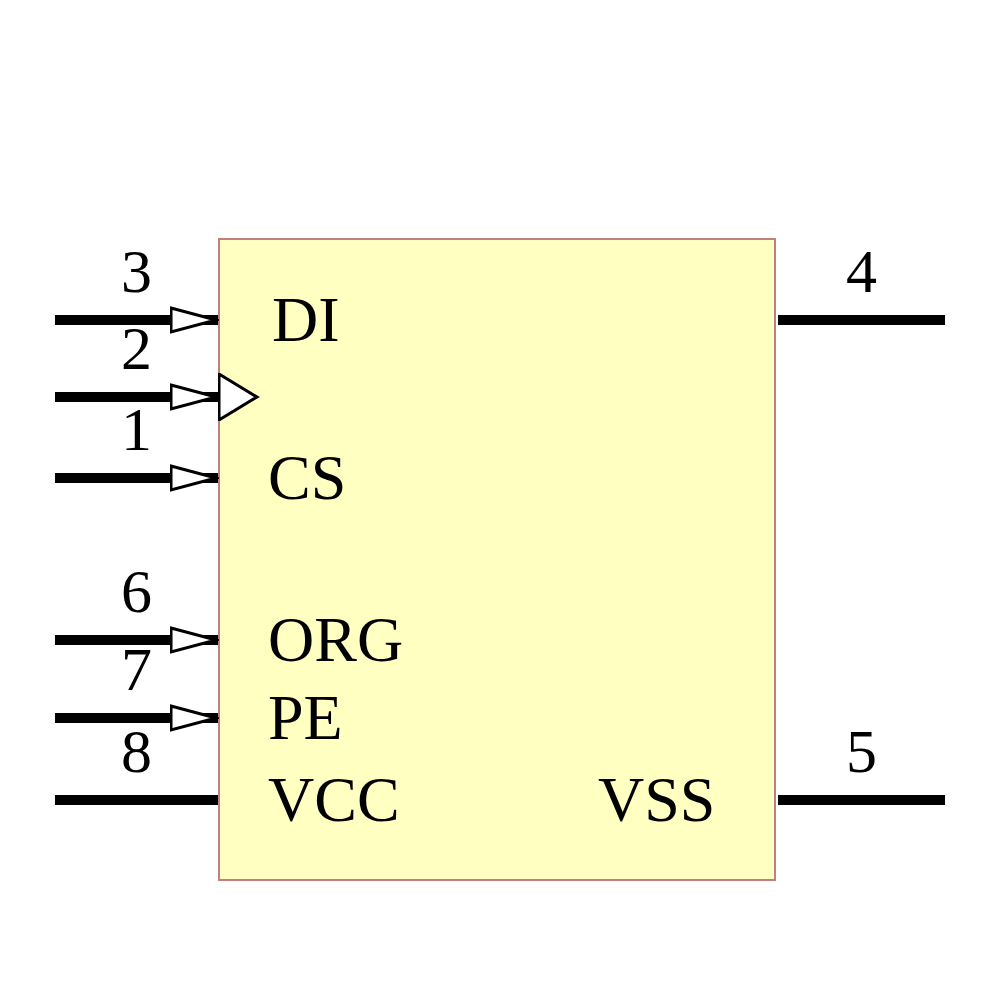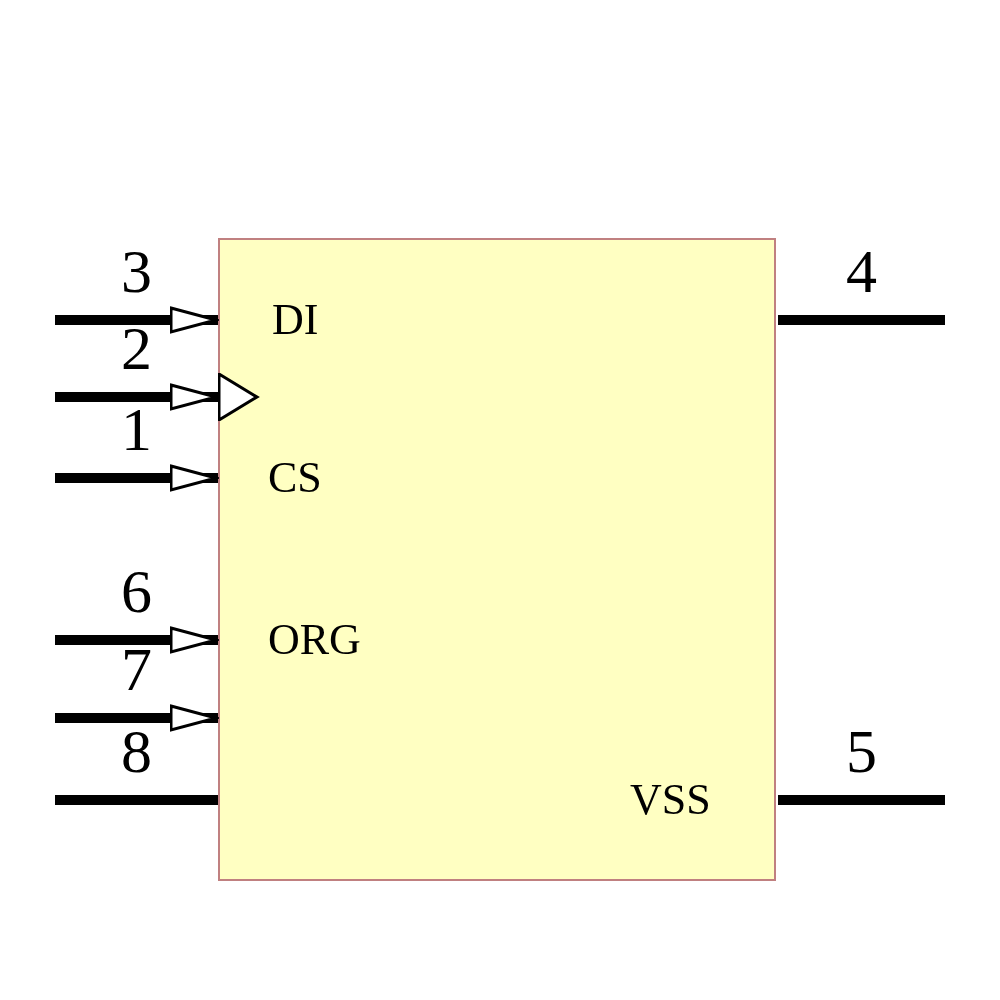--- a/index.html
+++ b/index.html
@@ -21,29 +21,29 @@
   .num.right{left:778px;width:167px;}
   .n-l0{top:240px}.n-l1{top:317px}.n-l2{top:398px}
   .n-l3{top:560px}.n-l4{top:638px}.n-l5{top:720px}
   .n-r0{top:240px}.n-r1{top:720px}
   
   .arrow{position:absolute;left:170px;width:49px;height:30px;}
   .a-l0{top:305px}.a-l1{top:382px}.a-l2{top:463px}
   .a-l3{top:625px}.a-l4{top:703px}
   .clk-chevron{position:absolute;left:218px;top:373px;width:42px;height:48px;}
   
-  .lbl{position:absolute;font-size:44px;line-height:64px;white-space:nowrap;}
+  .lbl{position:absolute;font-size:64px;line-height:64px;white-space:nowrap;}
   .lb-di {left:272px;top:288px}
   .lb-clk{left:288px;top:365px}
   .lb-cs {left:268px;top:446px}
   .lb-org{left:268px;top:608px}
   .lb-pe {left:268px;top:686px}
   .lb-vcc{left:268px;top:768px}
   .lb-do {left:622px;top:288px}
-  .lb-vss{left:630px;top:768px}
+  .lb-vss{left:598px;top:768px}
 </style>
 </head>
 <body>
 
 <div id="canvas">
 
   <div class="ic-body"></div>
 
   <div class="wire left w-l0"></div>
   <div class="wire left w-l1"></div>
@@ -81,15 +81,17 @@
     <polygon points="1,3 46,15 1,27" fill="#ffffff" stroke="#000000" stroke-width="3"></polygon>
   </svg>
 
   <svg class="clk-chevron" viewBox="0 0 42 48">
     <polygon points="1,1 39,24 1,47" fill="#ffffff" stroke="#000000" stroke-width="3"></polygon>
   </svg>
 
   <div class="lbl lb-di">DI</div>
   <div class="lbl lb-org">ORG</div>
   <div class="lbl lb-cs">CS</div>
+  <div class="lbl lb-pe">PE</div>
+  <div class="lbl lb-vcc">VCC</div>
   <div class="lbl lb-vss">VSS</div>
 
 </div>
 
 </body></html>

